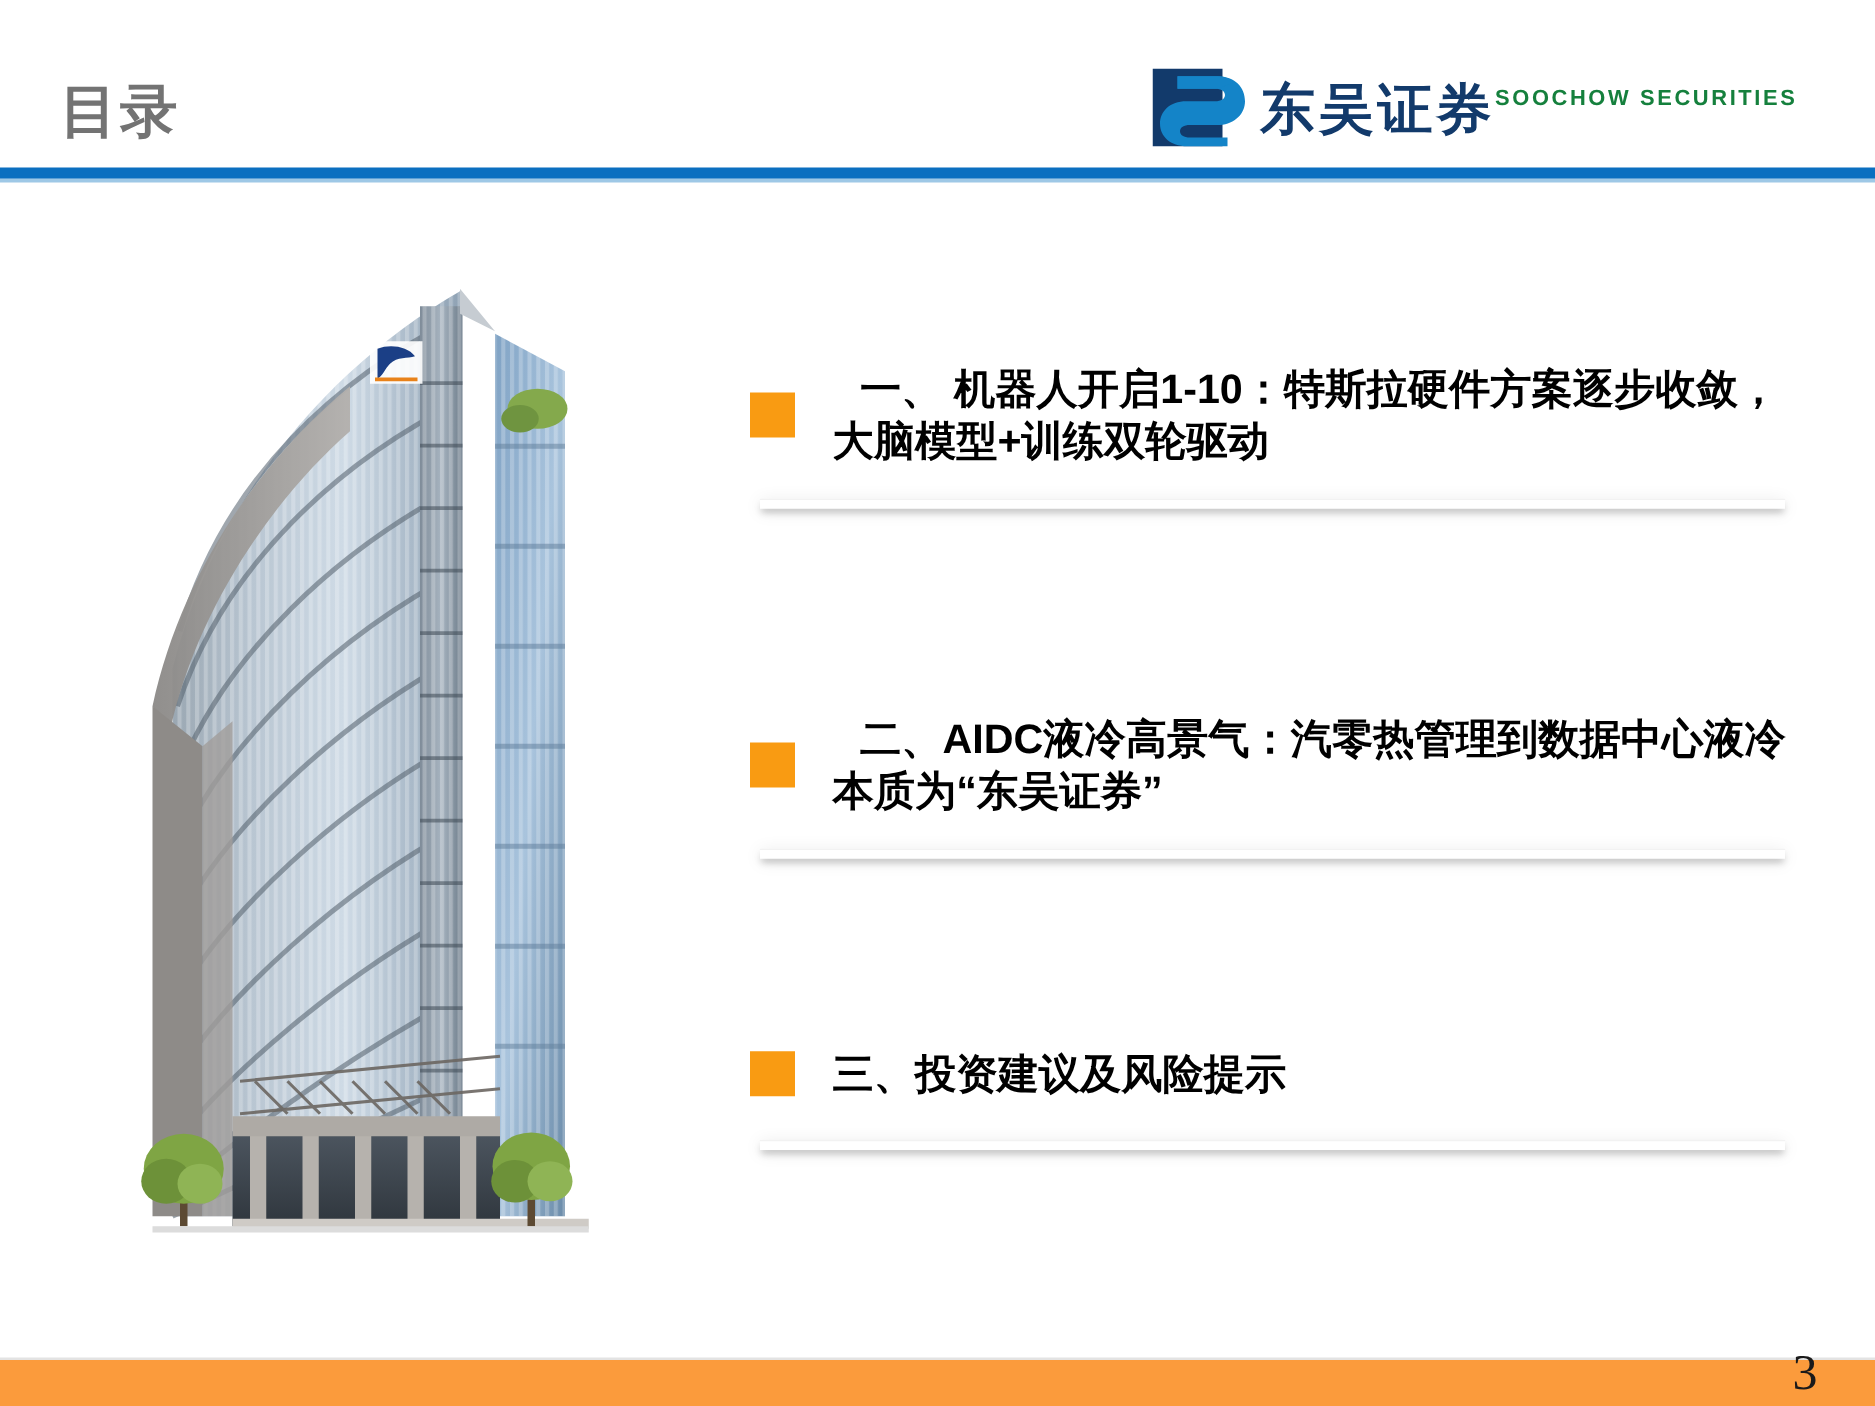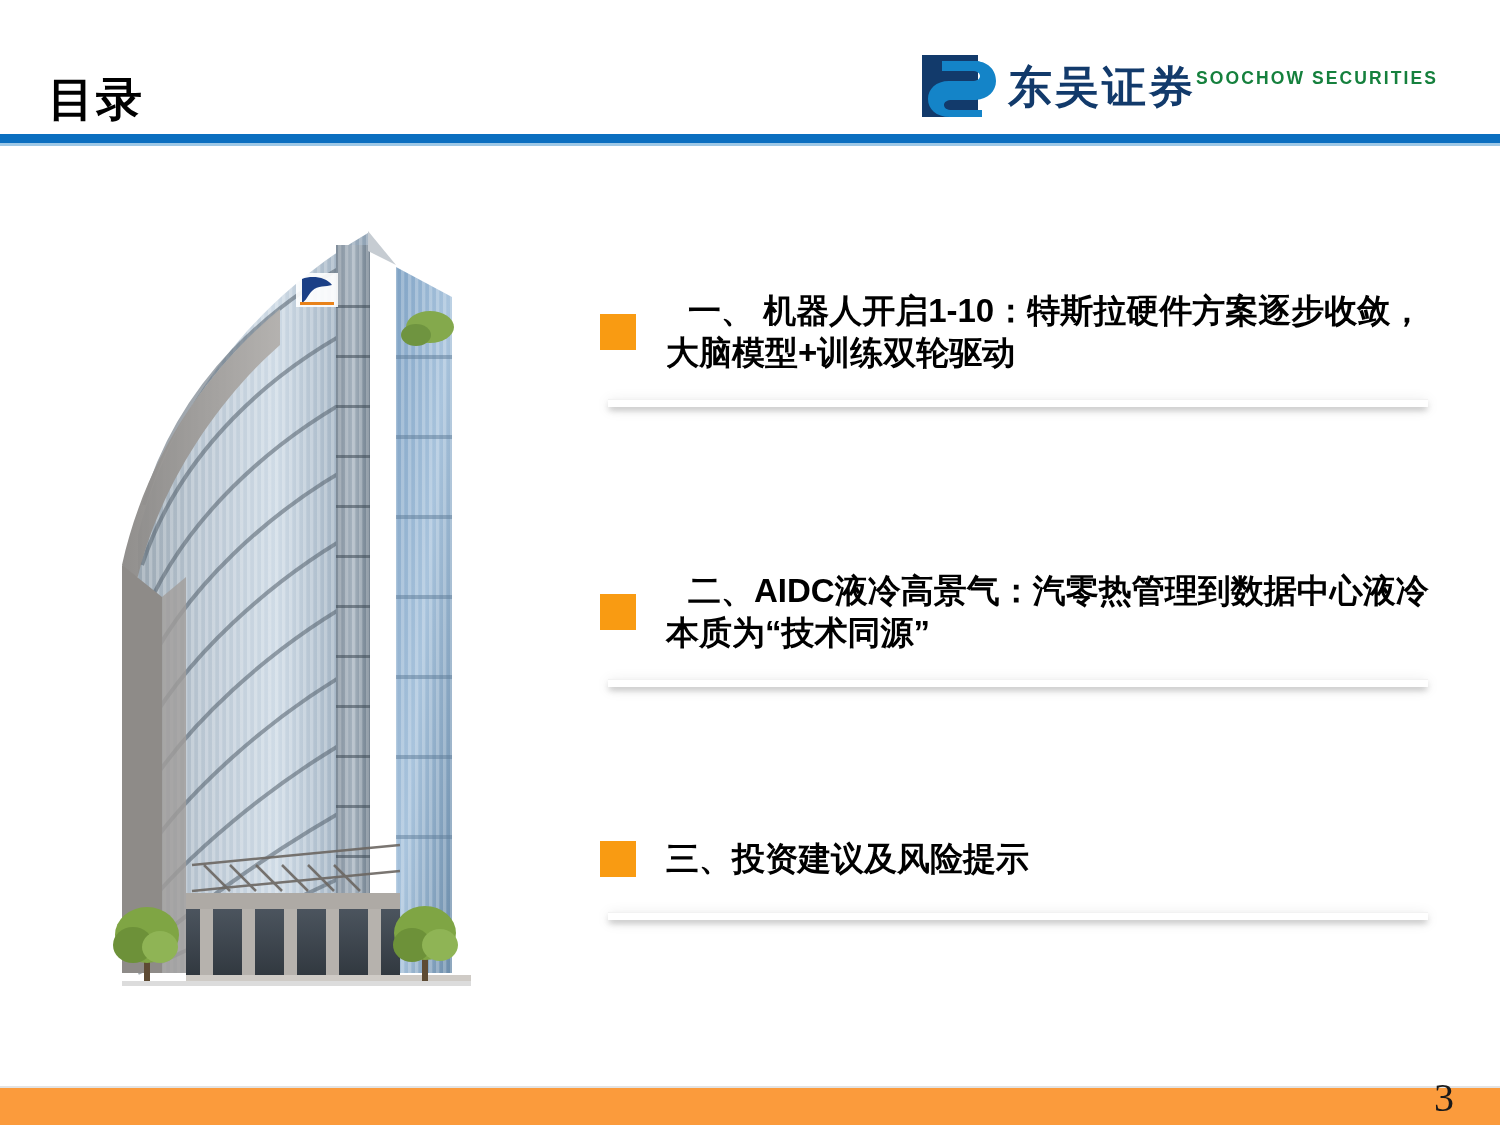--- a/index.html
+++ b/index.html
@@ -22,24 +22,24 @@
   .header {
     position: absolute;
     left: 0; top: 0;
     width: 1500px;
     height: 136px;
     background: #ffffff;
   }
   .slide-title {
     position: absolute;
     left: 48px;
-    top: 76px;
+    top: 66px;
     font-size: 46px;
     font-weight: bold;
-    color: #000000;
+    color: #737373;
     letter-spacing: 2px;
     line-height: 1;
     white-space: nowrap;
   }
   .header-rule {
     position: absolute;
     left: 0;
     top: 134px;
     width: 1500px;
     height: 9px;
@@ -347,21 +347,21 @@
       <div class="toc-row">
         <span class="toc-bullet"></span>
         <span class="toc-text two-line">一、 机器人开启1-10：特斯拉硬件方案逐步收敛，大脑模型+训练双轮驱动</span>
       </div>
       <div class="toc-divider"></div>
     </div>
 
     <div class="toc-entry e2">
       <div class="toc-row">
         <span class="toc-bullet"></span>
-        <span class="toc-text two-line">二、AIDC液冷高景气：汽零热管理到数据中心液冷本质为“技术同源”</span>
+        <span class="toc-text two-line">二、AIDC液冷高景气：汽零热管理到数据中心液冷本质为“东吴证券”</span>
       </div>
       <div class="toc-divider"></div>
     </div>
 
     <div class="toc-entry e3">
       <div class="toc-row">
         <span class="toc-bullet"></span>
         <span class="toc-text">三、投资建议及风险提示</span>
       </div>
       <div class="toc-divider"></div>

